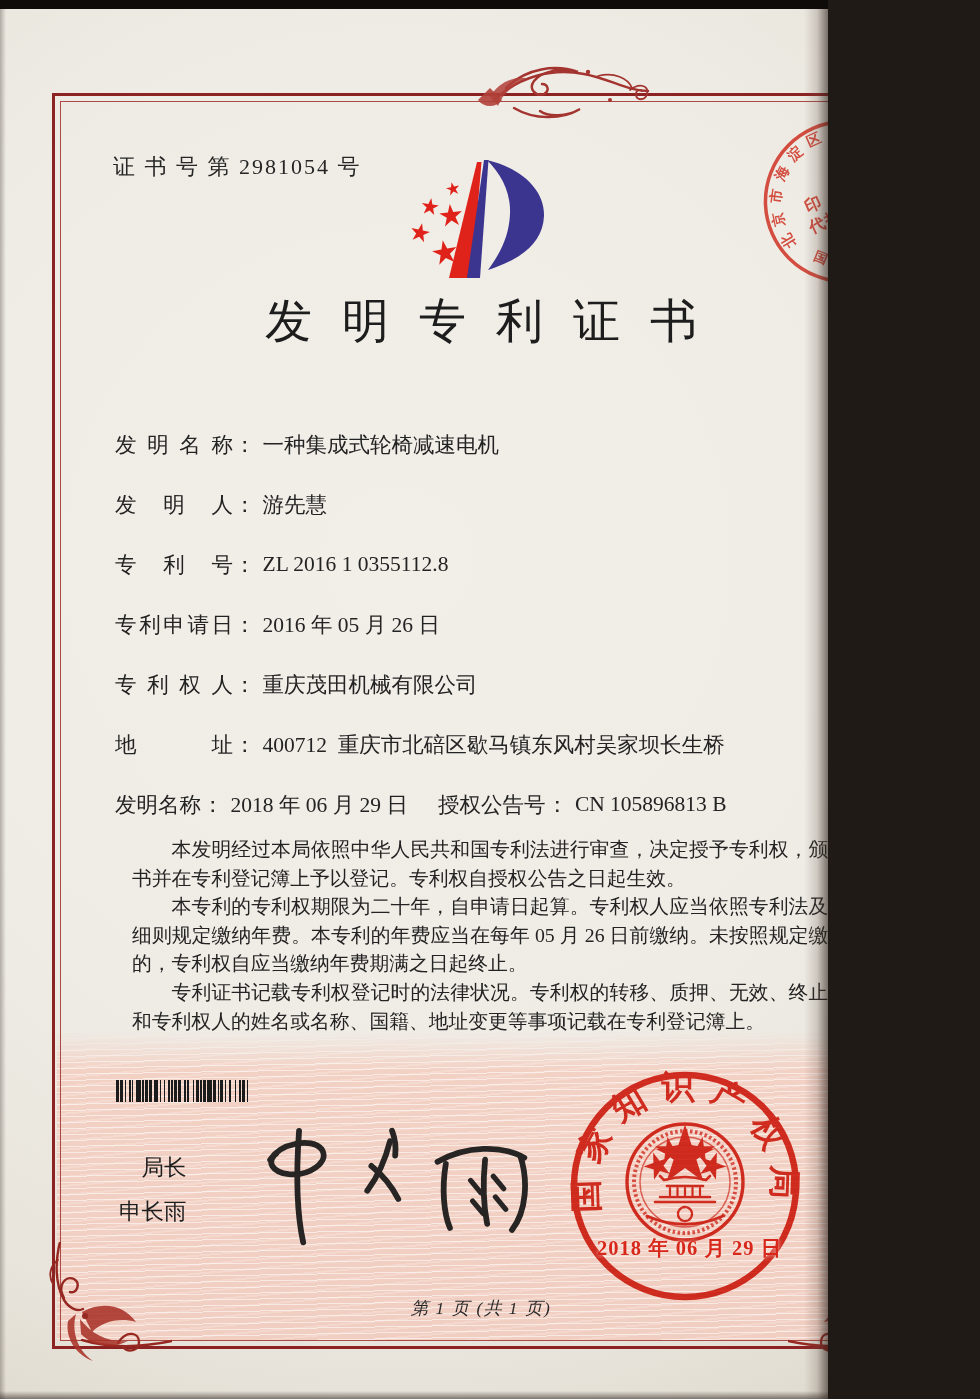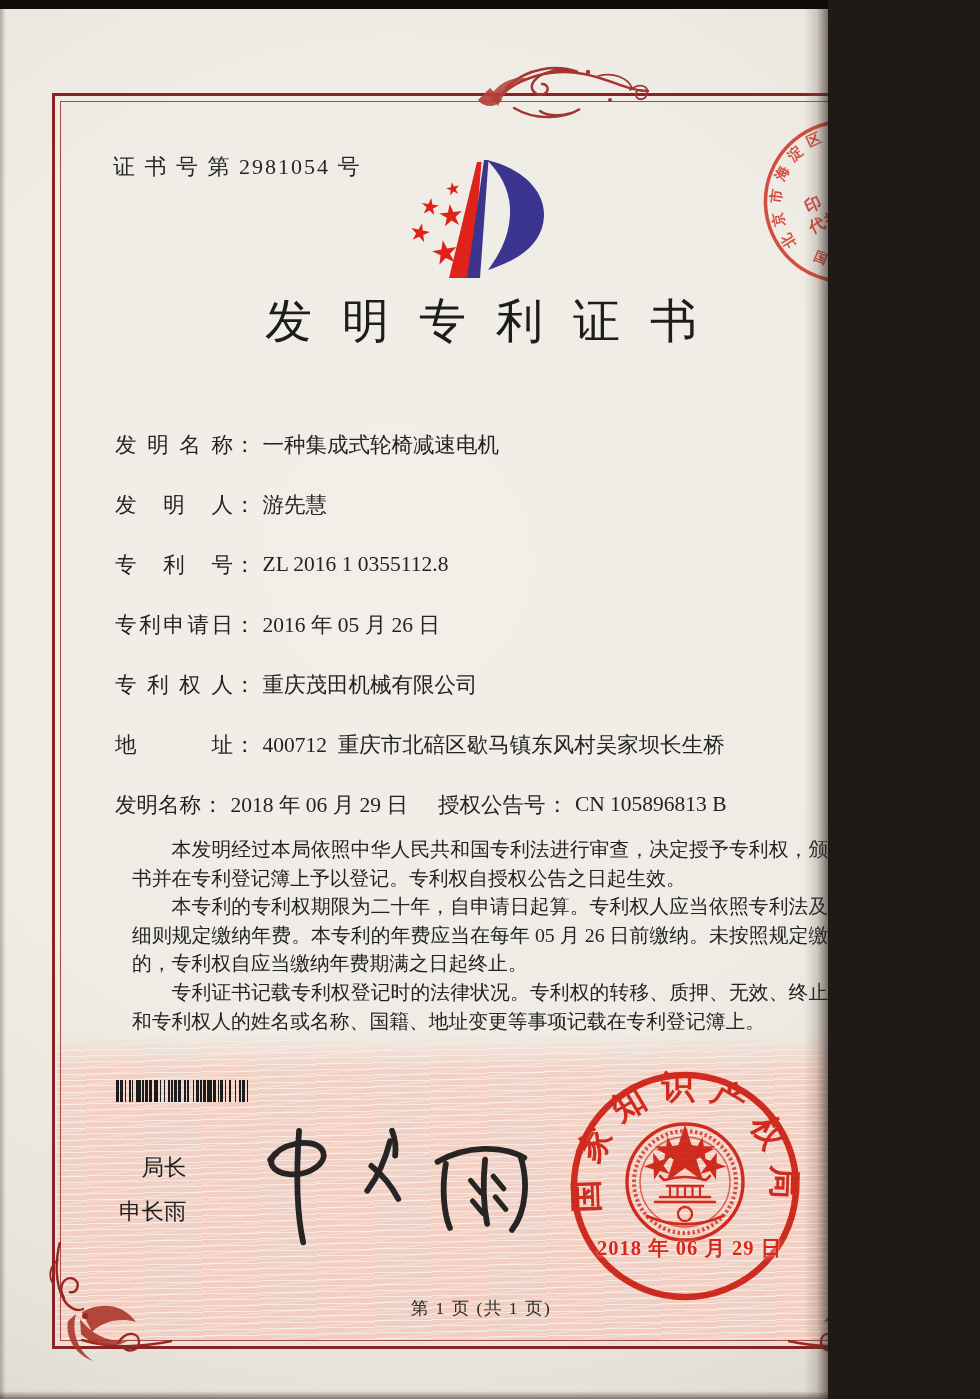--- a/index.html
+++ b/index.html
@@ -58,21 +58,21 @@
   .signature{position:absolute;left:235px;top:1116px;z-index:5;}
 
   .seal{position:absolute;left:565px;top:1066px;z-index:6;mix-blend-mode:multiply;opacity:.95;}
   .seal-date{position:absolute;left:597px;top:1234px;width:180px;text-align:center;z-index:7;
     font-size:20.5px;font-weight:700;color:#d7281b;letter-spacing:1px;white-space:pre;
     text-shadow:0 0 4px rgba(255,240,235,.8);}
 
   .tax-stamp{position:absolute;left:748px;top:104px;z-index:6;mix-blend-mode:multiply;opacity:.92;}
 
   .footer{position:absolute;left:52px;top:1296px;width:858px;text-align:center;z-index:4;
-    font-size:17.5px;letter-spacing:1.5px;white-space:pre;color:#2a2a2a;}
+    font-size:17.5px;letter-spacing:1.5px;white-space:pre;color:#2a2a2a;font-style:italic;}
 </style>
 </head>
 <body>
 
 <div class="scan">
 
   <div class="pink-band"></div>
 
   <div class="frame">
     <div class="frame-in"></div>

